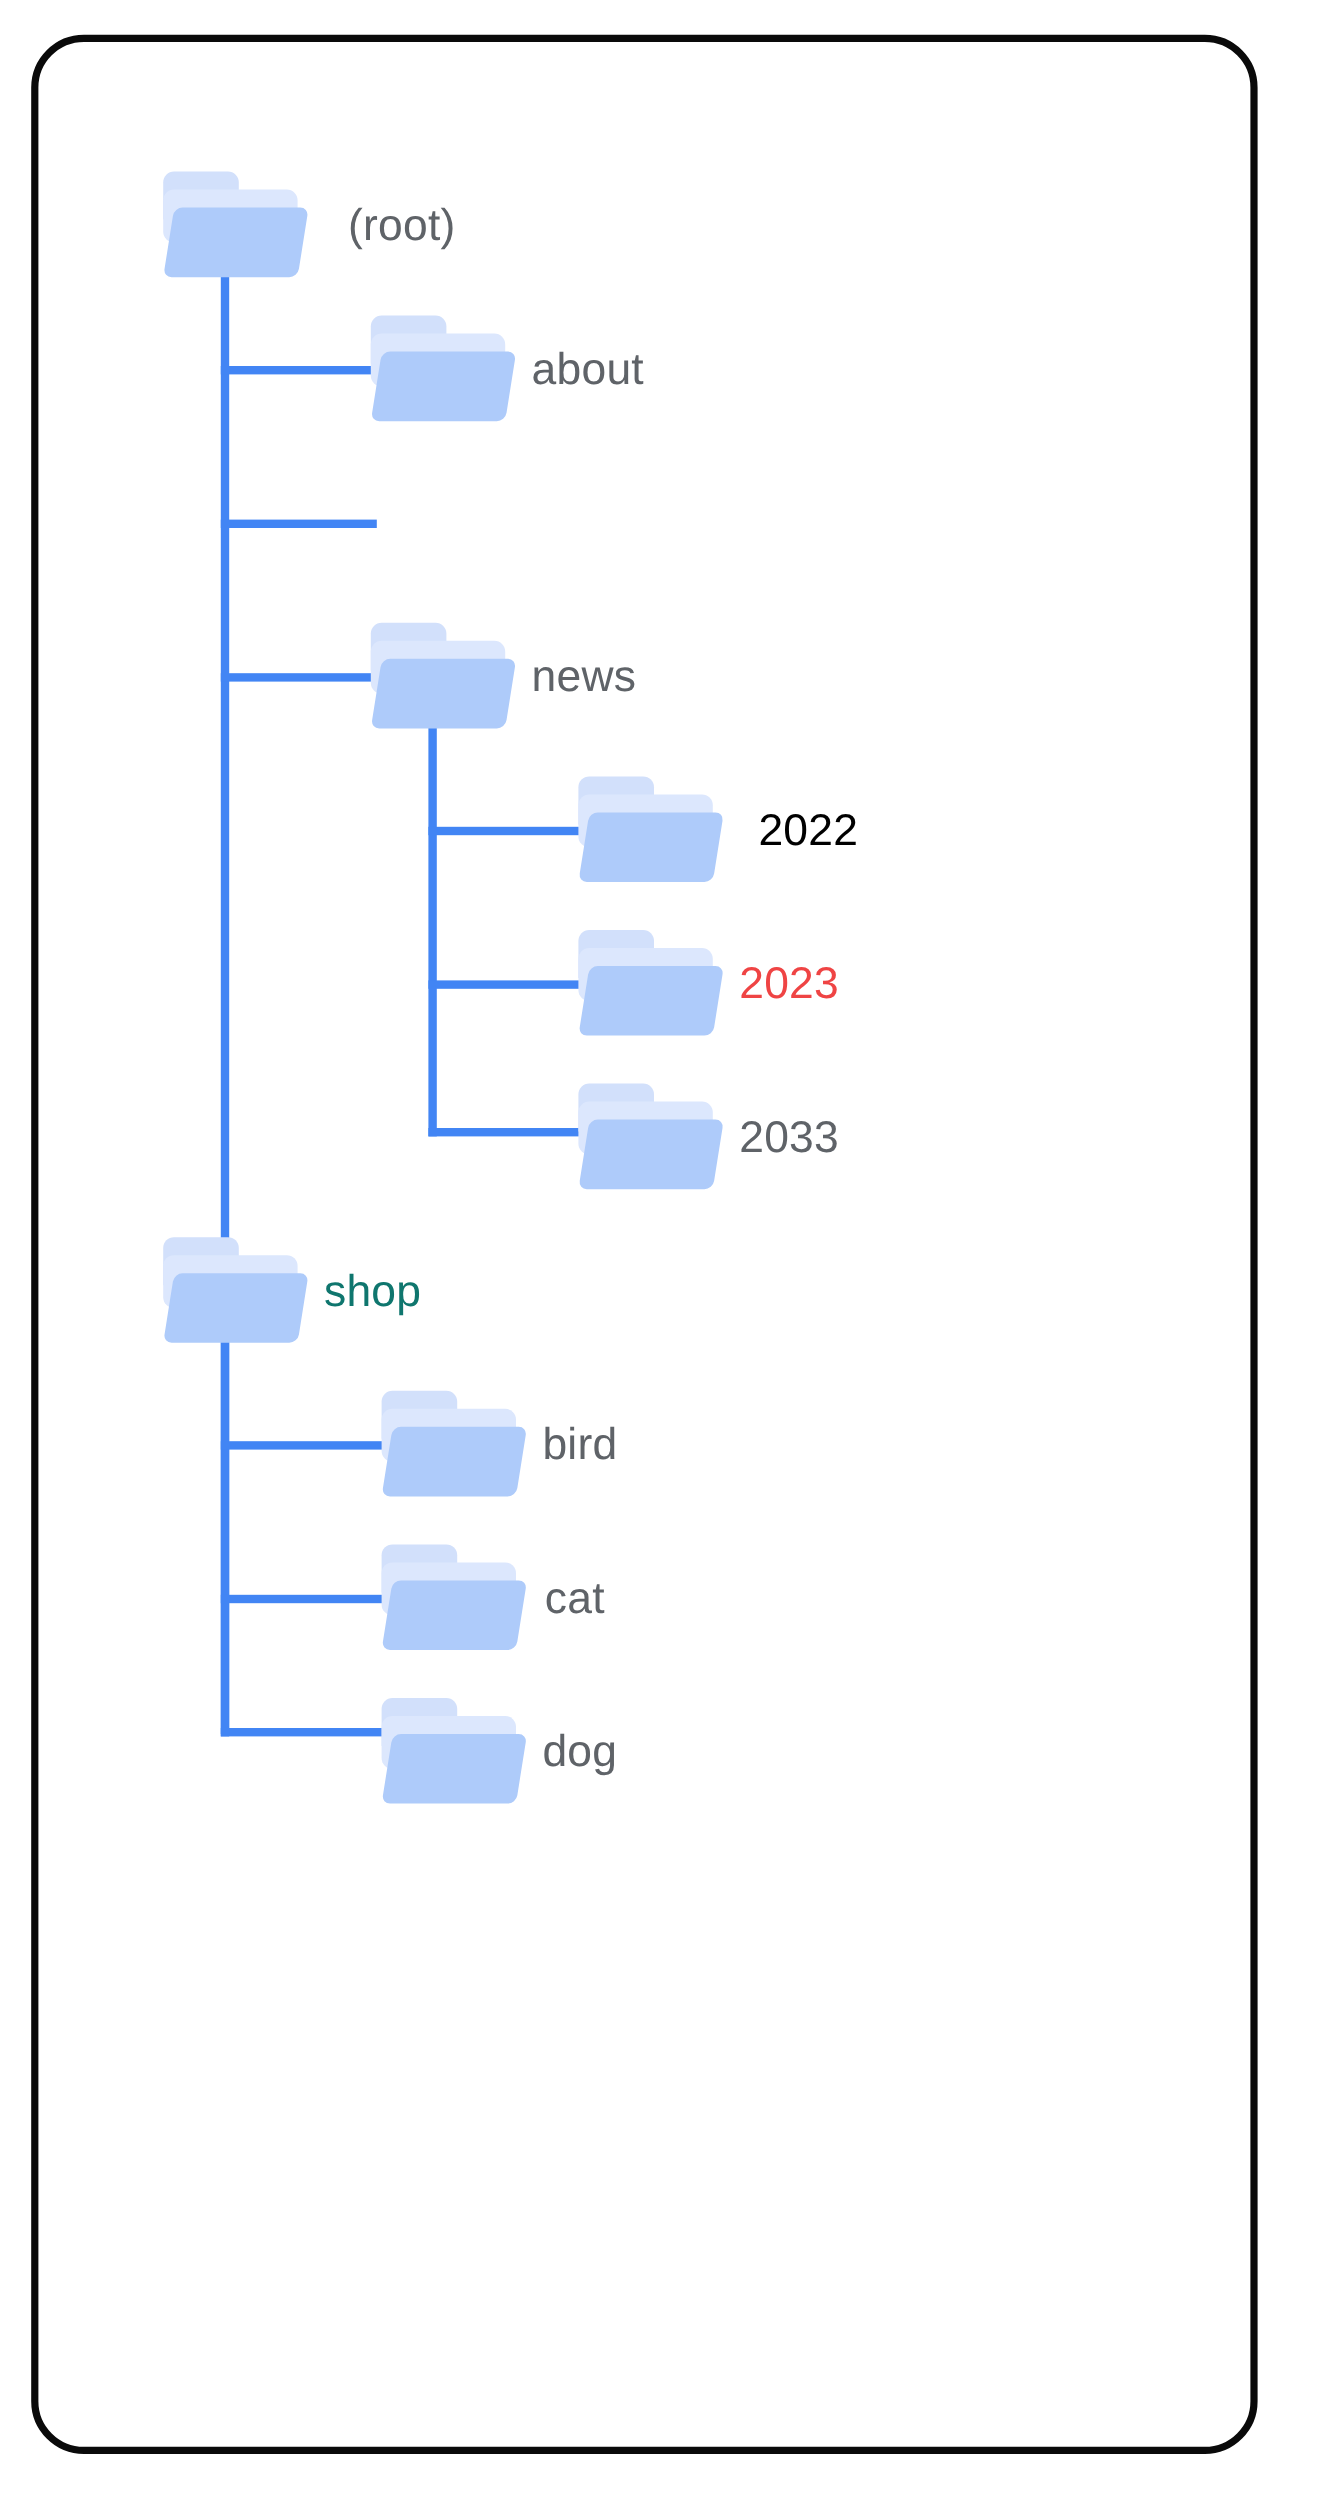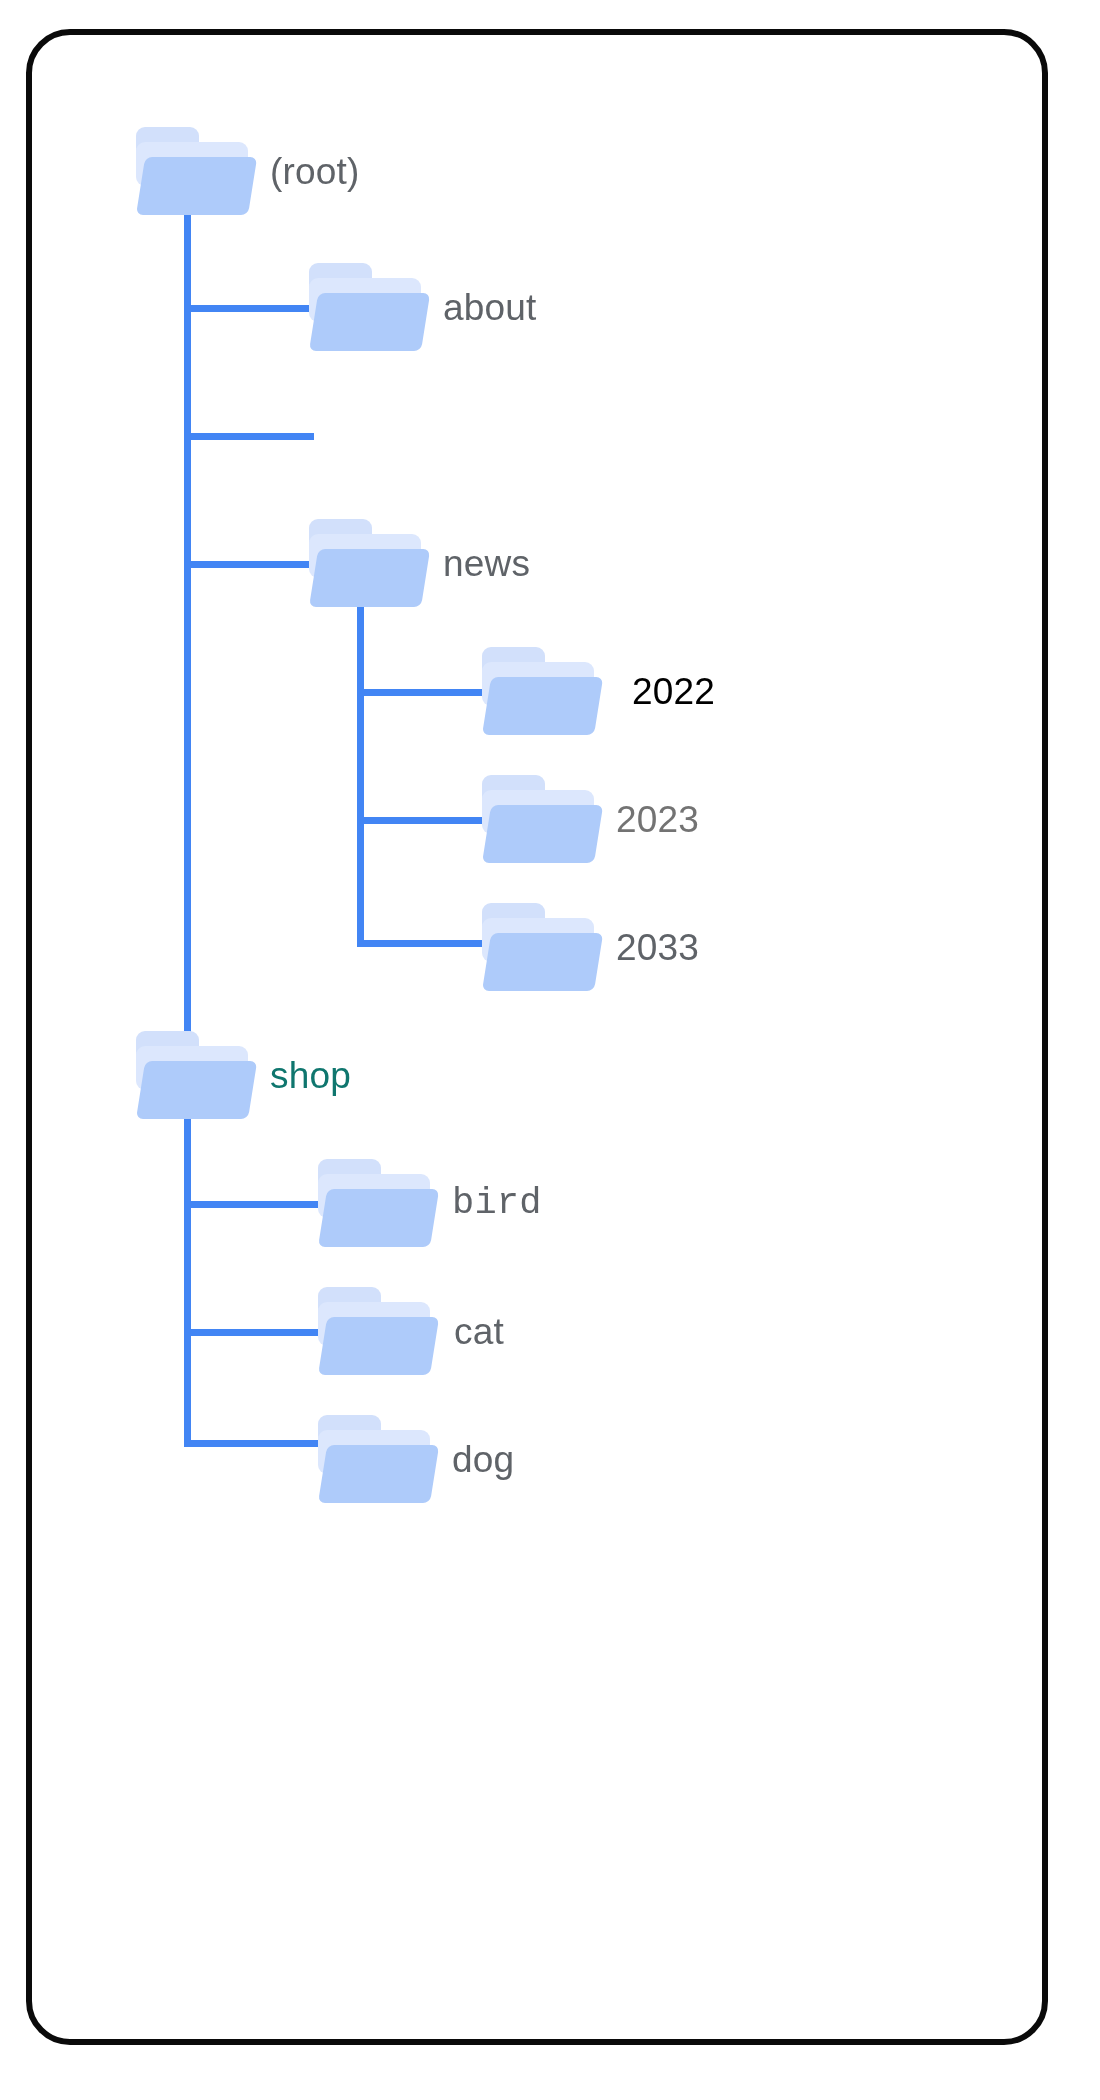--- a/index.html
+++ b/index.html
@@ -106,21 +106,21 @@
       <div class="conn h" style="left: 152px; top: 398px; width: 130px; background: rgb(66, 133, 244);"></div>
       <div class="conn h" style="left: 152px; top: 526px; width: 130px; background: rgb(66, 133, 244);"></div>
       <div class="conn v" style="left: 325px; top: 560px; height: 352px; background: rgb(66, 133, 244);"></div>
       <div class="conn h" style="left: 325px; top: 654px; width: 130px; background: rgb(66, 133, 244);"></div>
       <div class="conn h" style="left: 325px; top: 782px; width: 130px; background: rgb(66, 133, 244);"></div>
       <div class="conn h" style="left: 325px; top: 905px; width: 130px; background: rgb(66, 133, 244);"></div>
       <div class="conn v" style="left: 152px; top: 1070px; height: 342px; background: rgb(66, 133, 244);"></div>
       <div class="conn h" style="left: 152px; top: 1166px; width: 140px; background: rgb(66, 133, 244);"></div>
       <div class="conn h" style="left: 152px; top: 1294px; width: 140px; background: rgb(66, 133, 244);"></div>
       <div class="conn h" style="left: 152px; top: 1405px; width: 140px; background: rgb(66, 133, 244);"></div>
-      <div class="node" style="left: 104px; top: 92px;">
+      <div class="node" style="left: 104px; top: 108px; gap: 20px;">
         <div class="folder" style="width: 112px; height: 88px;">
           <div class="f-back" style="background: rgb(210, 224, 251);"></div>
           <div class="f-mid" style="background: rgb(220, 231, 253);"></div>
           <div class="f-front" style="background: rgb(174, 203, 250);"></div>
         </div>
         <div class="label" style="color: rgb(95, 99, 104); margin-left: 22px;">(root)</div>
       </div>
       <div class="node" style="left: 277px; top: 228px; justify-content: space-between;">
         <div class="folder" style="width: 112px; height: 88px;">
           <div class="f-back" style="background: rgb(210, 224, 251);"></div>
@@ -144,39 +144,39 @@
           <div class="f-front" style="background: rgb(174, 203, 250);"></div>
         </div>
         <div class="label" style="color: #000000; margin-left: 38px;">2022</div>
       </div>
       <div class="node" style="left: 450px; top: 740px;">
         <div class="folder" style="width: 112px; height: 88px;">
           <div class="f-back" style="background: rgb(210, 224, 251);"></div>
           <div class="f-mid" style="background: rgb(220, 231, 253);"></div>
           <div class="f-front" style="background: rgb(174, 203, 250);"></div>
         </div>
-        <div class="label" style="color: #737373; margin-left: 22px;">2023</div>
+        <div class="label" style="color: #ef4444; margin-left: 22px;">2023</div>
       </div>
       <div class="node" style="left: 450px; top: 868px;">
         <div class="folder" style="width: 112px; height: 88px;">
           <div class="f-back" style="background: rgb(210, 224, 251);"></div>
           <div class="f-mid" style="background: rgb(220, 231, 253);"></div>
           <div class="f-front" style="background: rgb(174, 203, 250);"></div>
         </div>
         <div class="label" style="color: rgb(95, 99, 104); margin-left: 22px;">2033</div>
       </div>
       <div class="node" style="left: 104px; top: 996px;">
         <div class="folder" style="width: 112px; height: 88px;">
           <div class="f-back" style="background: rgb(210, 224, 251);"></div>
           <div class="f-mid" style="background: rgb(220, 231, 253);"></div>
           <div class="f-front" style="background: rgb(174, 203, 250);"></div>
         </div>
         <div class="label" style="color: #0f766e; margin-left: 22px;">shop</div>
       </div>
-      <div class="node" style="left: 286px; top: 1124px; font-family: Liberation Mono, monospace;">
+      <div class="node" style="left: 286px; top: 1124px;">
         <div class="folder" style="width: 112px; height: 88px;">
           <div class="f-back" style="background: rgb(210, 224, 251);"></div>
           <div class="f-mid" style="background: rgb(220, 231, 253);"></div>
           <div class="f-front" style="background: rgb(174, 203, 250);"></div>
         </div>
         <div class="label" style="color: rgb(95, 99, 104); margin-left: 22px;">bird</div>
       </div>
       <div class="node" style="left: 286px; top: 1252px;">
         <div class="folder" style="width: 112px; height: 88px;">
           <div class="f-back" style="background: rgb(210, 224, 251);"></div>

